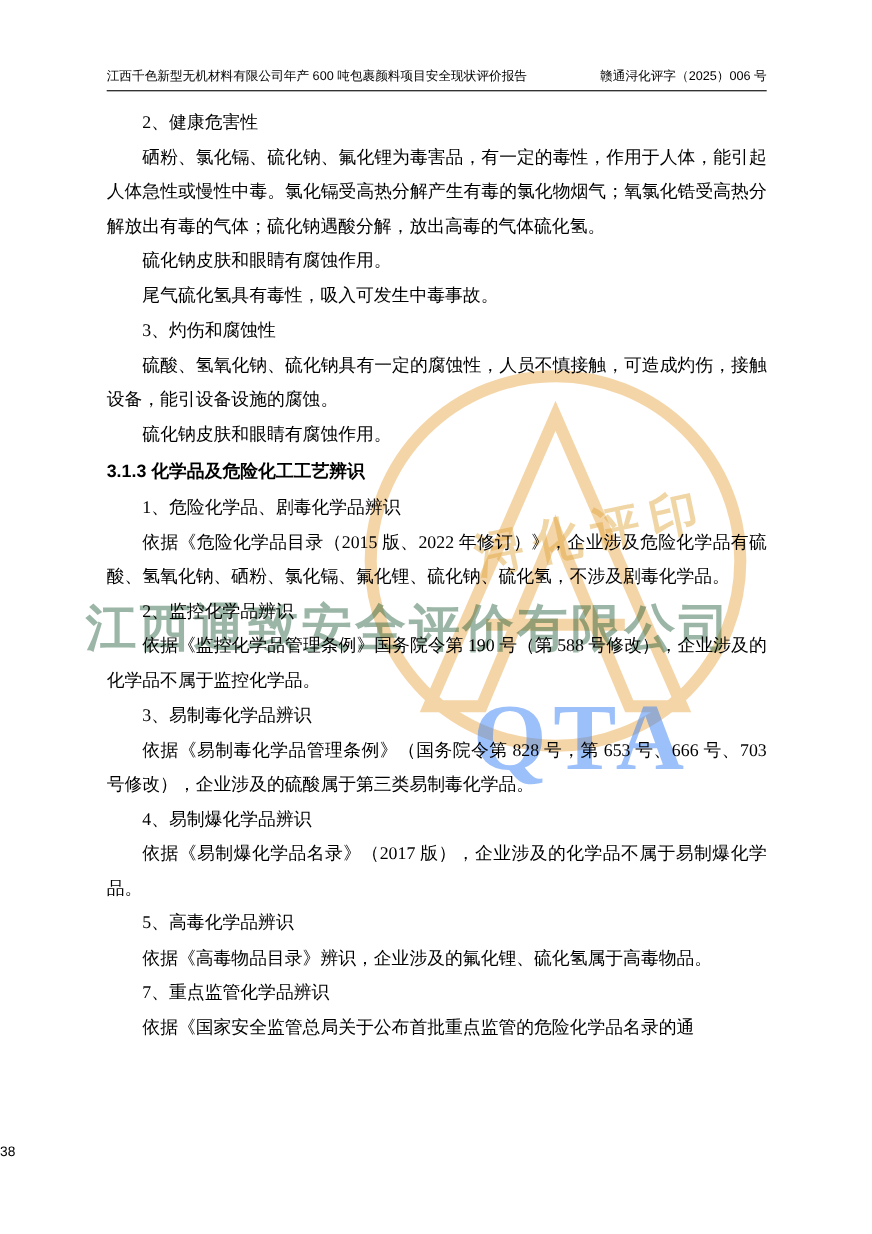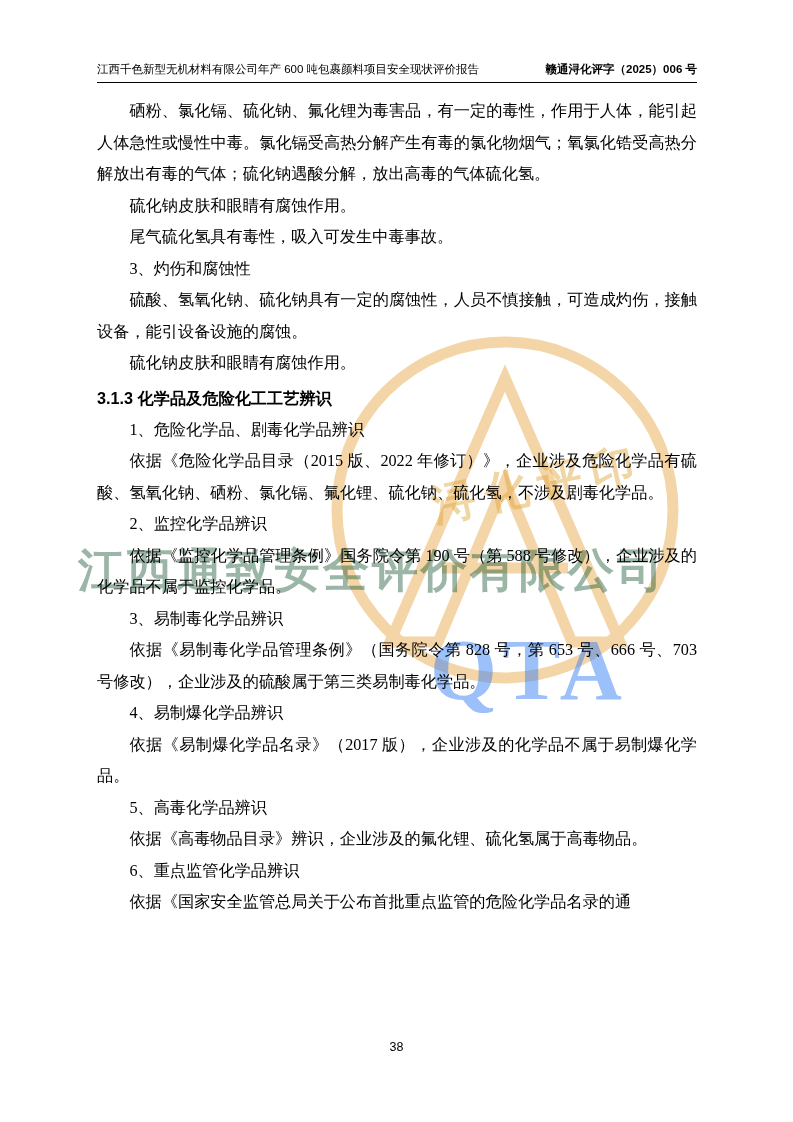--- a/index.html
+++ b/index.html
@@ -79,21 +79,21 @@
     top: 62px;
     width: 600px;
     display: flex;
     justify-content: space-between;
     align-items: center;
     font-size: 11.5px;
     font-family: "Liberation Sans", sans-serif;
     z-index: 10;
   }
   .header-left { letter-spacing: 0px; }
-  .header-right { font-weight: 700; white-space: nowrap; }
+  .header-right { font-weight: 400; white-space: nowrap; }
   .header-rule {
     position: absolute;
     left: 97px;
     top: 82px;
     width: 600px;
     border-bottom: 1px solid #000;
     z-index: 10;
   }
 
   
@@ -119,21 +119,21 @@
     line-height: 33px;
     margin: 2px 0 0 0;
   }
 
   
   .footer {
     position: absolute;
     left: 0;
     top: 1040px;
     width: 793px;
-    text-align: center;
+    text-align: left;
     font-size: 12.5px;
     font-family: "Liberation Sans", sans-serif;
     z-index: 10;
   }
 </style>
 </head>
 <body>
 
 <div class="page">
 
@@ -148,38 +148,39 @@
     <div class="wm-text wm-qta">QTA</div>
   </div>
 
   <div class="header">
     <span class="header-left">江西千色新型无机材料有限公司年产 600 吨包裹颜料项目安全现状评价报告</span>
     <span class="header-right">赣通浔化评字（2025）006 号</span>
   </div>
   <div class="header-rule"></div>
 
   <div class="body">
+    <p class="indent">2、健康危害性</p>
     <p class="indent">硒粉、氯化镉、硫化钠、氟化锂为毒害品，有一定的毒性，作用于人体，能引起人体急性或慢性中毒。氯化镉受高热分解产生有毒的氯化物烟气；氧氯化锆受高热分解放出有毒的气体；硫化钠遇酸分解，放出高毒的气体硫化氢。</p>
     <p class="indent">硫化钠皮肤和眼睛有腐蚀作用。</p>
     <p class="indent">尾气硫化氢具有毒性，吸入可发生中毒事故。</p>
     <p class="indent"> 3、灼伤和腐蚀性</p>
     <p class="indent">硫酸、氢氧化钠、硫化钠具有一定的腐蚀性，人员不慎接触，可造成灼伤，接触设备，能引设备设施的腐蚀。</p>
     <p class="indent">硫化钠皮肤和眼睛有腐蚀作用。</p>
     <p class="heading">3.1.3 化学品及危险化工工艺辨识</p>
     <p class="indent">1、危险化学品、剧毒化学品辨识</p>
     <p class="indent">依据《危险化学品目录（2015 版、2022 年修订）》，企业涉及危险化学品有硫酸、氢氧化钠、硒粉、氯化镉、氟化锂、硫化钠、硫化氢，不涉及剧毒化学品。</p>
     <p class="indent">2、监控化学品辨识</p>
     <p class="indent">依据《监控化学品管理条例》国务院令第 190 号（第 588 号修改），企业涉及的化学品不属于监控化学品。</p>
     <p class="indent">3、易制毒化学品辨识</p>
     <p class="indent">依据《易制毒化学品管理条例》（国务院令第 828 号，第 653 号、666 号、703 号修改），企业涉及的硫酸属于第三类易制毒化学品。</p>
     <p class="indent">4、易制爆化学品辨识</p>
     <p class="indent">依据《易制爆化学品名录》（2017 版），企业涉及的化学品不属于易制爆化学品。</p>
     <p class="indent">5、高毒化学品辨识</p>
     <p class="indent">依据《高毒物品目录》辨识，企业涉及的氟化锂、硫化氢属于高毒物品。</p>
-    <p class="indent">6、重点监管化学品辨识</p>
+    <p class="indent">7、重点监管化学品辨识</p>
     <p class="indent">依据《国家安全监管总局关于公布首批重点监管的危险化学品名录的通</p>
   </div>
 
   <div class="footer">
     <span>38</span>
   </div>
 
 </div>
 
 </body></html>

